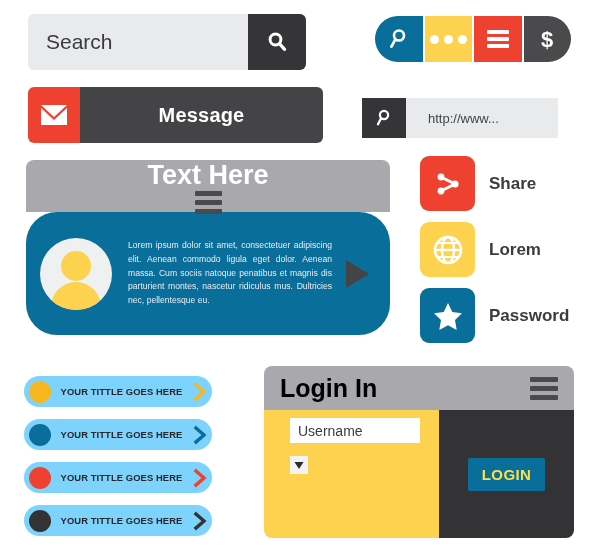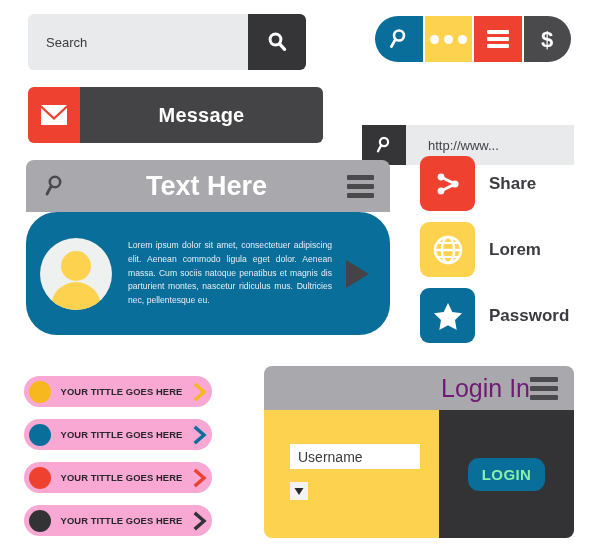--- a/index.html
+++ b/index.html
@@ -19,21 +19,21 @@
   
   #search-bar {
     left: 28px; top: 14px; width: 278px; height: 56px;
     display: flex; border-radius: 6px; overflow: hidden;
   }
   #search-bar .field {
     flex: 1; background: #e8eaeb; display: flex; align-items: center;
     padding-left: 18px; box-sizing: border-box;
   }
   #search-bar .field span {
-    font-size: 13px; color: #3b3b3e; font-family: "Liberation Sans", sans-serif;
+    font-size: 21px; color: #3b3b3e; font-family: "Liberation Sans", sans-serif;
   }
   #search-bar .btn {
     width: 58px; background: #353538; display: flex;
     align-items: center; justify-content: center;
   }
 
   
   #message-bar {
     left: 28px; top: 87px; width: 295px; height: 56px;
     display: flex; border-radius: 6px; overflow: hidden;
@@ -59,34 +59,35 @@
     flex: 1; display: flex; align-items: center; justify-content: center;
   }
   #pill-nav .seg + .seg { border-left: 2px solid #ffffff; }
   .dots { display: flex; gap: 5px; }
   .dots i { width: 9px; height: 9px; border-radius: 50%; background:#fff; display:block; }
   .bars { display: flex; flex-direction: column; gap: 3px; }
   .bars i { width: 22px; height: 4px; background:#fff; display:block; border-radius:1px;}
 
   
   #url-bar {
-    left: 362px; top: 98px; width: 212px; height: 40px; display: flex; margin-top: 27px;
+    left: 362px; top: 98px; width: 196px; height: 40px; display: flex;
   }
   #url-bar .ico { width: 44px; background: #353538; display:flex; align-items:center; justify-content:center; }
   #url-bar .field { flex:1; background:#e8eaeb; display:flex; align-items:center; padding-left:22px; box-sizing:border-box; }
   #url-bar .field span { font-size: 13px; color:#43434a; }
 
   
   #widget-panel {
     left: 26px; top: 160px; width: 364px; height: 175px;
     border-radius: 8px; overflow: hidden; display: flex; flex-direction: column;
   }
   #widget-panel .head {
     height: 52px; background:#a8a8ad; display:flex; align-items:center; padding: 0 16px;
     position: relative;
+    flex-direction: column;
   }
   #widget-panel .head .title {
     flex:1; text-align:center; color:#fff; font-size: 27px; font-weight: bold;
   }
   #widget-panel .head .bars i { background:#4a4a4d; width:27px; height:5px; }
   #widget-panel .head .bars { gap: 4px; }
   #widget-panel .body {
     flex:1; background:#0a6e9a; display:flex; align-items:center; padding: 0 12px 0 14px; border-radius: 31px;
   }
   #avatar {
@@ -110,61 +111,61 @@
     width: 55px; height: 55px; border-radius: 9px; flex:none;
     display:flex; align-items:center; justify-content:center;
   }
   .icon-row .label {
     margin-left: 14px; font-size: 17px; font-weight: bold; color:#3b3b41;
   }
 
   
   #title-pills { left: 24px; top: 376px; width: 200px; }
   .title-pill {
-    height: 31px; background:#f9a8d4; border-radius: 16px;
+    height: 31px; background:#7dd3fc; border-radius: 16px;
     display:flex; align-items:center; margin-bottom: 12px;
     padding: 0 2px 0 5px; box-sizing: border-box; width: 188px;
   }
   .title-pill .dot { width: 22px; height:22px; border-radius:50%; flex:none; }
   .title-pill .txt {
     flex:1; text-align:center; font-size: 9.4px; font-weight:bold;
     color:#26262b; letter-spacing: .1px; font-family:"Liberation Sans", sans-serif;
   }
   .title-pill .chev { flex:none; margin-right: 2px; }
 
   
   #login-panel {
     left: 264px; top: 366px; width: 310px; height: 172px;
     border-radius: 8px; overflow:hidden; display:flex; flex-direction:column;
   }
   #login-panel .head {
     height: 44px; background:#a8a8ad; display:flex; align-items:center; padding: 0 16px;
   }
-  #login-panel .head .title { flex:1; text-align:right; color:#701a75; font-size:25px; font-weight:normal; }
+  #login-panel .head .title { flex:1; text-align:left; color:#000000; font-size:25px; font-weight:bold; }
   #login-panel .head .bars i { background:#4a4a4d; width:28px; height:5px; }
   #login-panel .head .bars { gap:4px; }
   #login-panel .body { flex:1; display:flex; }
   #login-panel .left {
-    width: 175px; background:#fcd24e; padding: 34px 0 0 26px; box-sizing:border-box;
+    width: 175px; background:#fcd24e; padding: 8px 0 0 26px; box-sizing:border-box;
   }
   #login-panel .left input {
     display:block; width: 130px; height: 25px; border:none; background:#fff;
     margin-bottom: 13px; padding: 0 8px; box-sizing:border-box;
     font-size: 14px; color:#3b3b3e; font-family:"Liberation Sans", sans-serif;
   }
   #login-panel .left input::placeholder { color:#3b3b3e; opacity:1; }
   #dropdown-toggle {
     width: 18px; height:18px; background:#f3f3f3; display:flex;
     align-items:center; justify-content:center;
   }
   #login-panel .right {
     flex:1; background:#333336; display:flex; align-items:center; justify-content:center;
   }
   #login-submit {
-    background:#0a6e9a; color:#86efac; border:none; border-radius:11px;
+    background:#0a6e9a; color:#fde047; border:none; border-radius:2px;
     padding: 8px 14px; font-size:15px; font-weight:bold; letter-spacing:.4px;
     font-family:"Liberation Sans", sans-serif; cursor:pointer;
   }
 </style>
 </head>
 <body>
 
 <div class="abs" id="search-bar">
   <div class="field">
     <span>Search</span>

